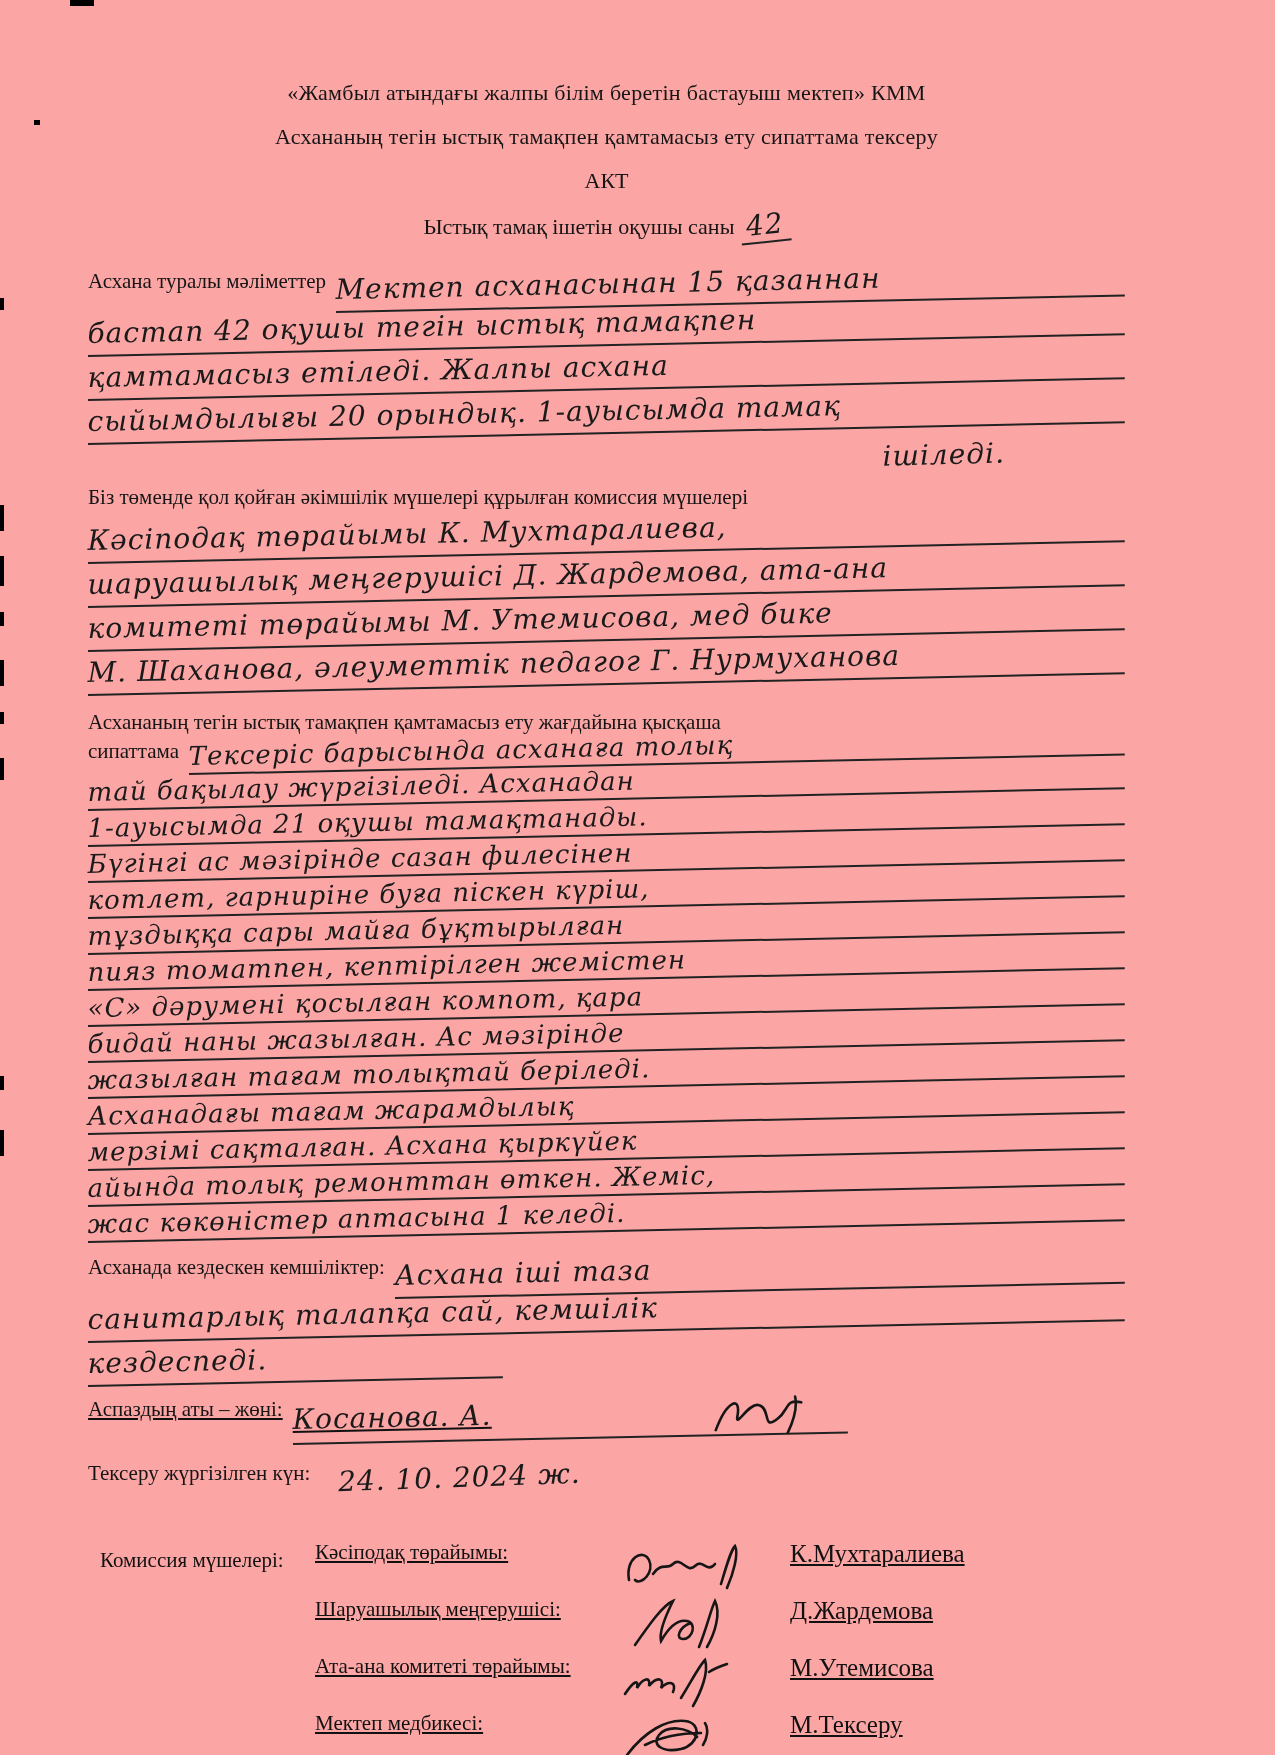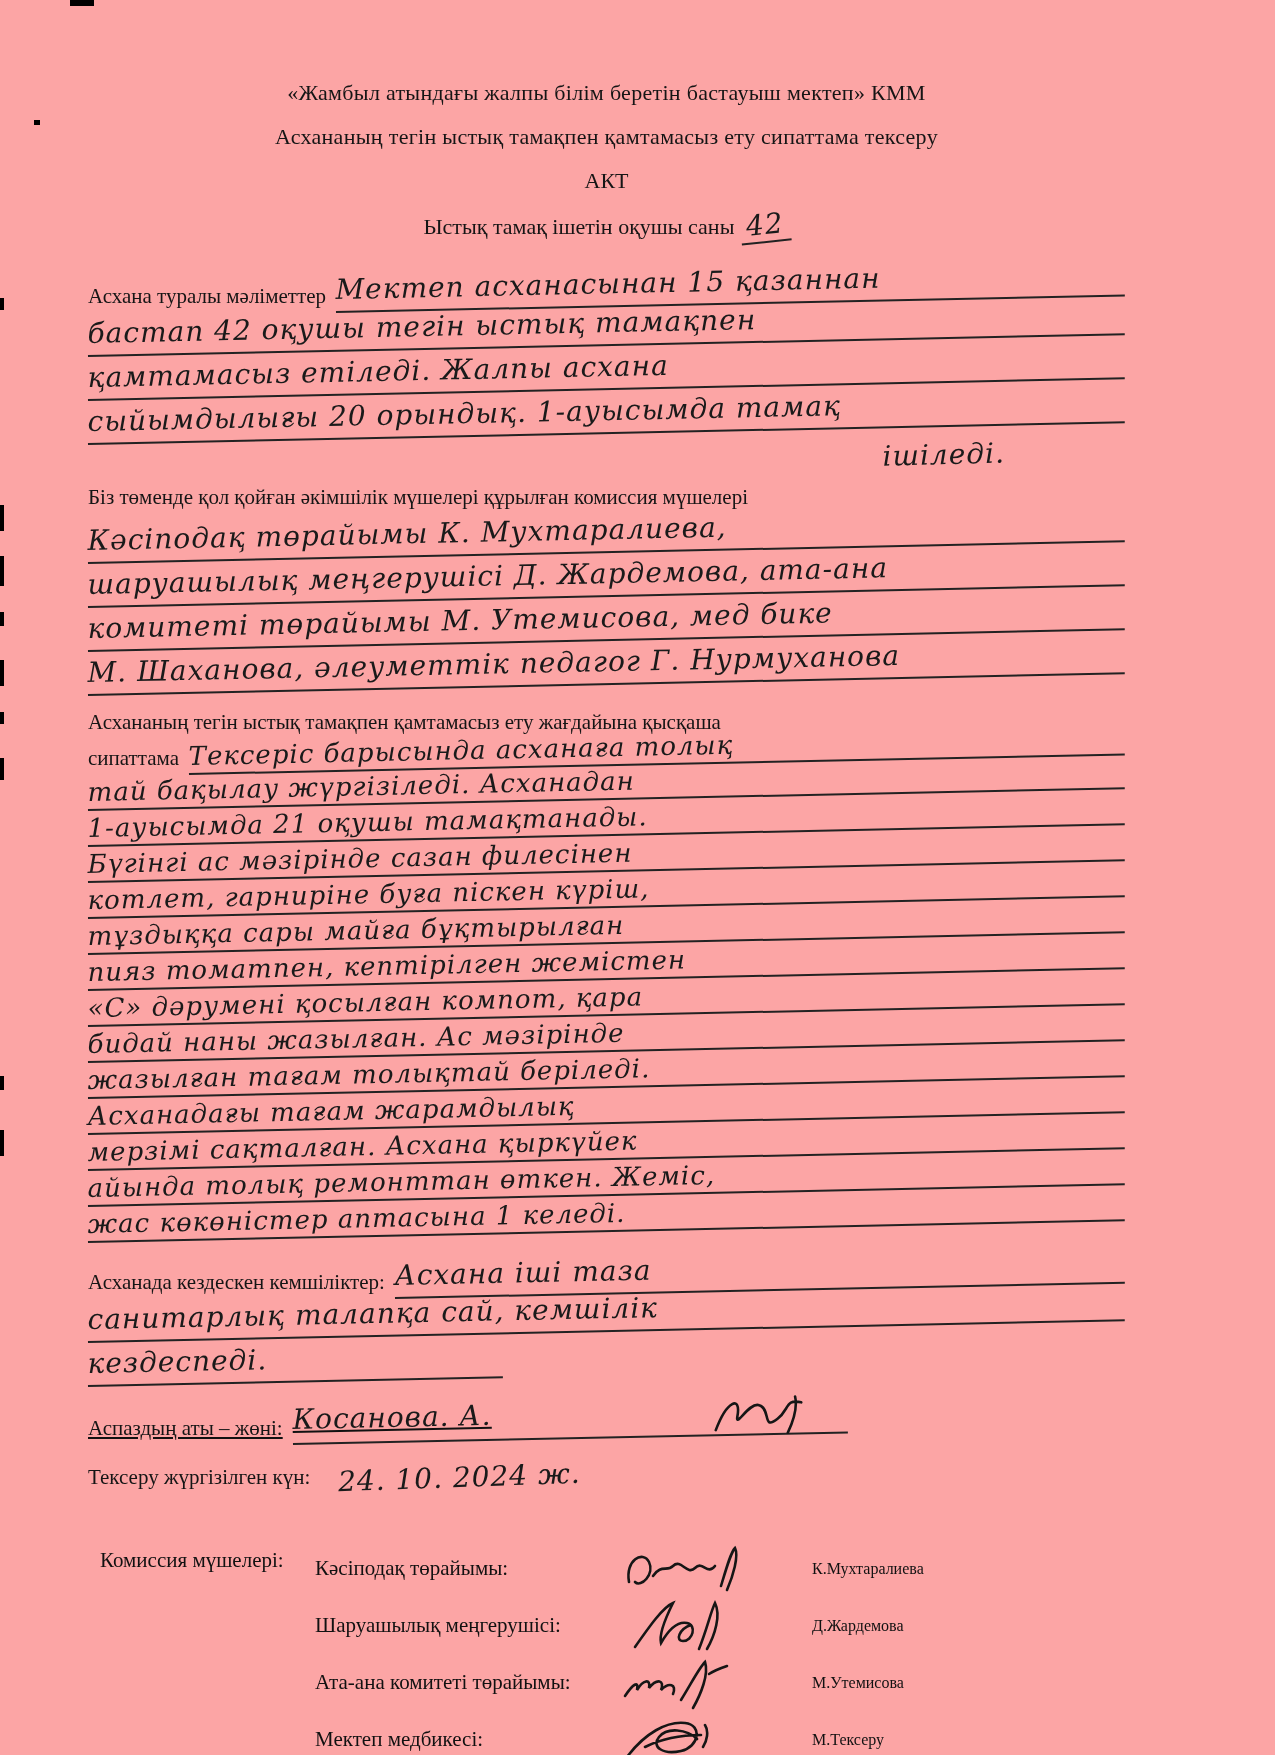--- a/index.html
+++ b/index.html
@@ -34,42 +34,42 @@
     transform:rotate(-1.2deg);
     transform-origin:left bottom;
     white-space:nowrap;
     overflow:visible;
   }
   .sec1 .hw-line { height:42px; line-height:42px; }
   .sec2 .hw-line { height:42px; line-height:42px; }
   .sec3 .hw-line { height:34px; line-height:34px; }
   .sec4 .hw-line { height:42px; line-height:42px; }
 
-  .inline-row { display:flex; align-items:flex-end; }
+  .inline-row { display:flex; }
   .inline-row .label { white-space:nowrap; margin-right:10px; padding-bottom:4px; }
   .inline-row .fill { flex:1; }
 
   .hang-right { text-align:right; padding-right:120px; height:38px; line-height:38px; transform:rotate(-1.5deg); }
 
   .underline-num {
     display:inline-block;
     border-bottom:2px solid #222;
     padding:0 6px 0 6px;
     transform:rotate(-6deg);
   }
 
   
   .commission { display:flex; margin-top:46px; padding-left:12px; }
   .commission .left-label { width:215px; font-size:21px; padding-top:8px; }
   .commission .rows { flex:1; }
-  .commission .crow { display:flex; align-items:center; height:57px; }
+  .commission .crow { display:flex; align-items:flex-start; height:57px;text-decoration:underline; }
   .commission .role { width:300px; font-size:21px; }
   .commission .sig { width:175px; height:54px; position:relative; }
   .commission .sig svg { position:absolute; left:0; top:0; }
-  .commission .name { font-size:16px;margin-left:22px; }
+  .commission .name { font-size:25px; }
 
   .sig-svg path { stroke:#161616; stroke-width:2.6; fill:none; stroke-linecap:round; }
 
   
   .artifact { position:absolute; background:#000; }
 </style>
 </head>
 <body>
 
 <div class="page">

